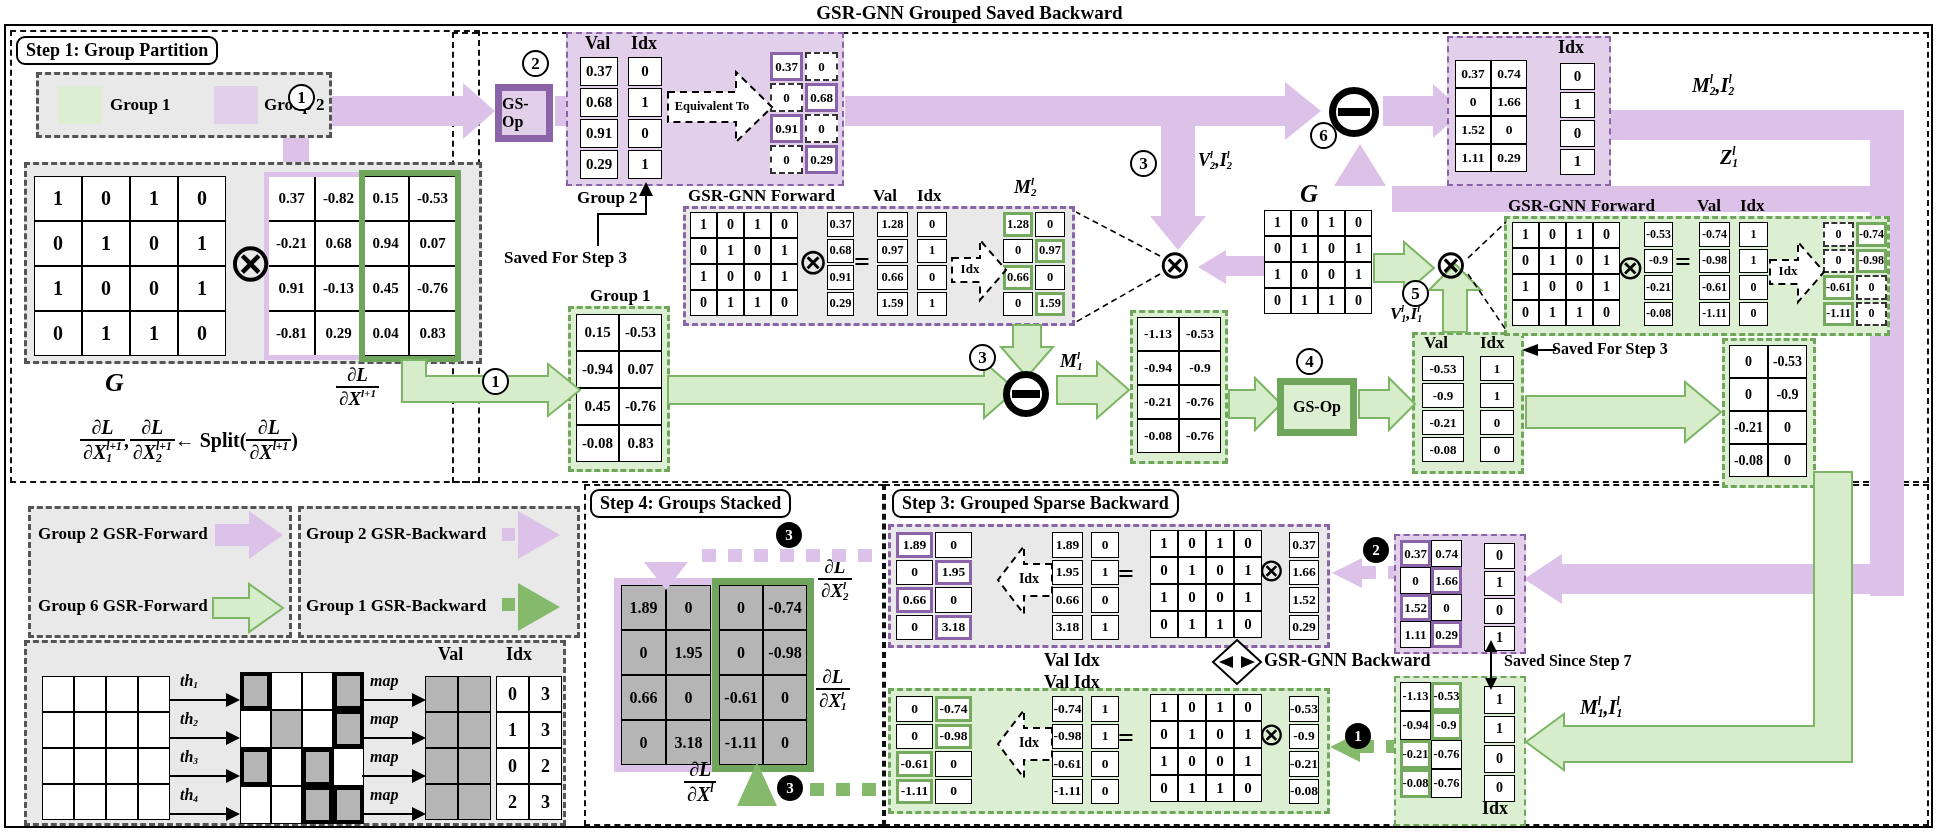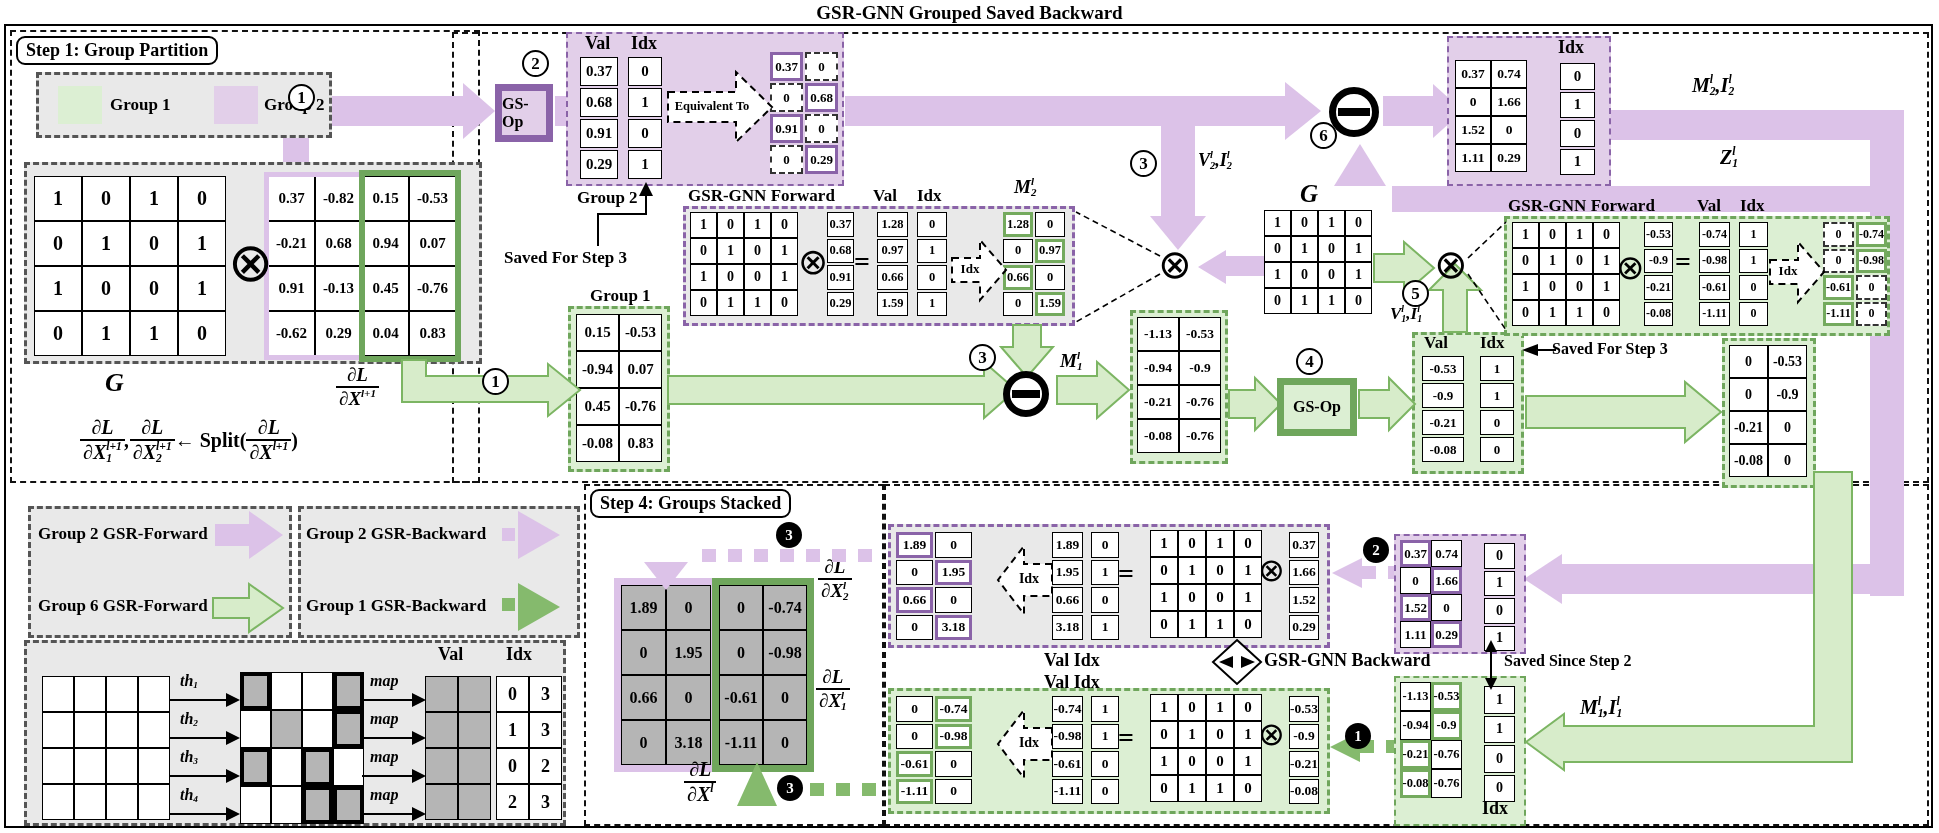--- a/index.html
+++ b/index.html
@@ -107,21 +107,21 @@
       <span>0.15</span>
       <span>-0.53</span>
       <span>-0.21</span>
       <span>0.68</span>
       <span>0.94</span>
       <span>0.07</span>
       <span>0.91</span>
       <span>-0.13</span>
       <span>0.45</span>
       <span>-0.76</span>
-      <span>-0.62</span>
+      <span>-0.81</span>
       <span>0.29</span>
       <span>0.04</span>
       <span>0.83</span>
     </div>
 <div class="dbox" style="left:264px;top:172px;width:100px;height:188px;border:5px solid #dcc2e8;z-index:20"></div>
 <div class="dbox" style="left:359px;top:170px;width:102px;height:192px;border:6px solid #6fa65c;z-index:20"></div>
 <div class="t it" style="left:105px;top:368px;font-size:26px">G</div>
 <span class="frac" style="left:336px;top:364px;font-size:19px">
       <span class="fn">
         <span>∂L</span>
@@ -689,20 +689,21 @@
             <span>&nbsp;</span>
           </span>
         </span>
       </span>
     </span>
 <div class="dotp" style="left:702px;top:549px;width:178px;height:13px"></div>
 <div class="tri" style="left:644px;top:562px;border-top:28px solid #dcc2e8;border-left:22px solid transparent;border-right:22px solid transparent;z-index:38"></div>
 <div class="tri" style="left:737px;top:762px;border-bottom:44px solid #85ba6d;border-left:20px solid transparent;border-right:20px solid transparent;z-index:38"></div>
 <div class="dotg" style="left:784px;top:783px;width:98px;height:13px"></div>
 
+<div class="steplab" style="left:892px;top:489px;font-size:18px">Step 3: Grouped Sparse Backward</div>
 
 <div class="dbox" style="left:888px;top:524px;width:442px;height:124px;border:3px dashed #8a63a8;background:#e9e9e9"></div>
 <div class="mx gp2" style="left:896px;top:532px;grid-template-columns:repeat(2,37px);grid-auto-rows:25.5px;font-size:13.5px">
       <span class="hl-p">1.89</span>
       <span>0</span>
       <span>0</span>
       <span class="hl-p">1.95</span>
       <span class="hl-p">0.66</span>
       <span>0</span>
       <span>0</span>
@@ -811,21 +812,21 @@
       <span>0</span>
       <span>1.11</span>
       <span class="hl-p">0.29</span>
     </div>
 <div class="mx gp2" style="left:1484px;top:543px;grid-template-columns:31px;grid-auto-rows:25.5px;font-size:14px">
       <span>0</span>
       <span>1</span>
       <span>0</span>
       <span>1</span>
     </div>
-<div class="t" style="left:1504px;top:652px;font-size:16px">Saved Since Step 2</div>
+<div class="t" style="left:1504px;top:652px;font-size:16px">Saved Since Step 7</div>
 <div class="dbox" style="left:1394px;top:676px;width:132px;height:150px;border:2px dashed #6fa65c;background:#dcefd3"></div>
 <div class="mx" style="left:1400px;top:682px;grid-template-columns:repeat(2,31px);grid-auto-rows:29px;font-size:12.5px">
       <span>-1.13</span>
       <span class="hl-g">-0.53</span>
       <span>-0.94</span>
       <span class="hl-g">-0.9</span>
       <span class="hl-g">-0.21</span>
       <span>-0.76</span>
       <span class="hl-g">-0.08</span>
       <span>-0.76</span>

